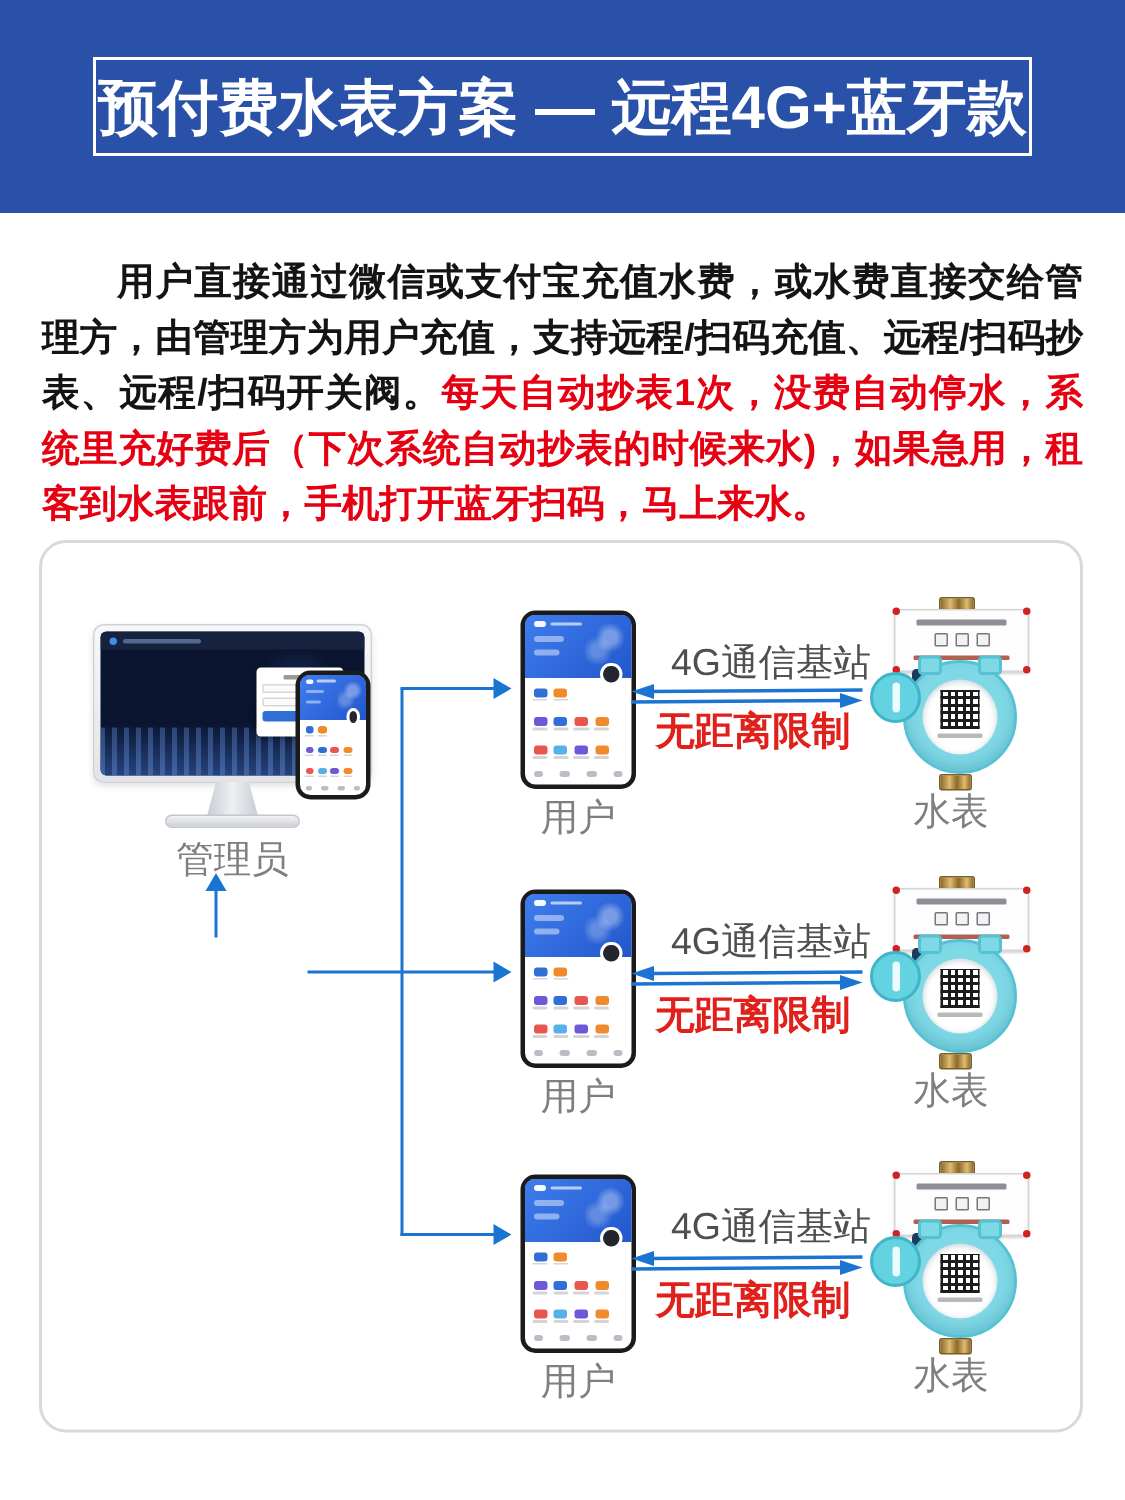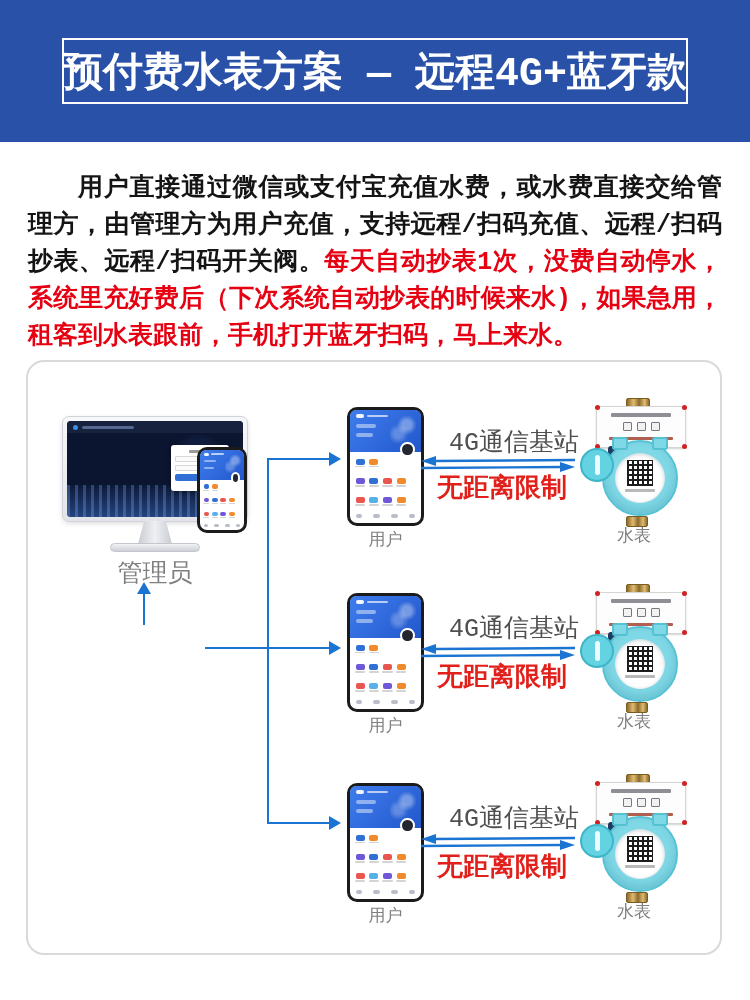--- a/index.html
+++ b/index.html
@@ -1,19 +1,19 @@
 <!DOCTYPE html>
 <html style="--banner_blue: #2a51a8; --link_blue: #1b74d2; --alert_red: #e2201b; --text_red: #e60012; --label_gray: #7f7f7f; --station_gray: #4f4f4f;"><head>
 <meta charset="utf-8">
 <style>
   * { box-sizing: border-box; margin: 0; padding: 0; }
   html,body { background:#fff; }
   .page {
     position: relative; width: 750px; height: 1000px; overflow: hidden;
-    background: #fff; font-family: Liberation Mono, monospace;
+    background: #fff; font-family: Liberation Sans, sans-serif;
   }
 
   
   .banner { position:absolute; left:0; top:0; width:750px; height:142px;
             background: var(--banner_blue, #2a51a8); }
   .banner-box { position:absolute; left:62px; top:38px; width:626px; height:66px;
                 border:2px solid #ffffff; display:flex; align-items:center; justify-content:center; }
   .banner-title { color:#fff; font-size:40px; font-weight:800; white-space:nowrap; letter-spacing:0; }
 
   
@@ -96,21 +96,21 @@
   .ph-ico { position:relative; width:15%; height:62%; border-radius:2px; }
   .ph-ico::after { content:""; position:absolute; left:-8%; right:-8%; top:118%; height:22%;
                    background:#d4d4d4; border-radius:1px; }
   .ph-nav { position:absolute; left:8%; right:8%; bottom:3%; height:6%;
             display:flex; justify-content:space-between; align-items:center; }
   .ph-dot { width:11%; height:64%; background:#b9bdc6; border-radius:2px; }
   .c-blue { background:#2f6fd6; } .c-orange { background:#f08a2d; }
   .c-purple { background:#6f58d8; } .c-red { background:#e8564f; } .c-sky { background:#58b0e8; }
 
   .user-label, .meter-label { position:absolute; text-align:center;
-            font-size:17px; color: var(--label_gray,#7f7f7f); }
+            font-size:25px; color: var(--label_gray,#7f7f7f); }
 
   
   .station-label { position:absolute; width:160px; text-align:center;
                    font-size:25px; color: var(--station_gray,#4f4f4f); margin-left: 12px; }
   .range-label { position:absolute; width:160px; text-align:center;
                  font-size:26px; font-weight:800; color: var(--alert_red,#e2201b); }
   .two-arrow { position:absolute; width:156px; height:16px; }
 
   
   .meter { position:absolute; width:112px; height:130px; }

